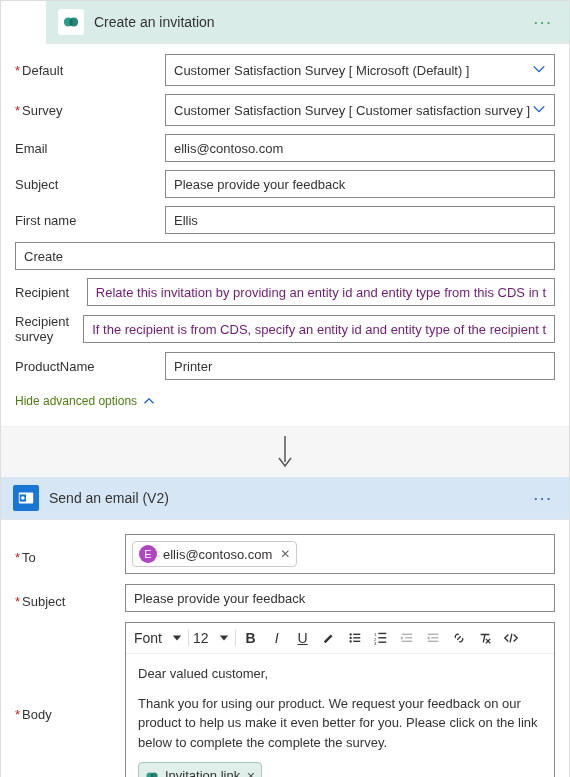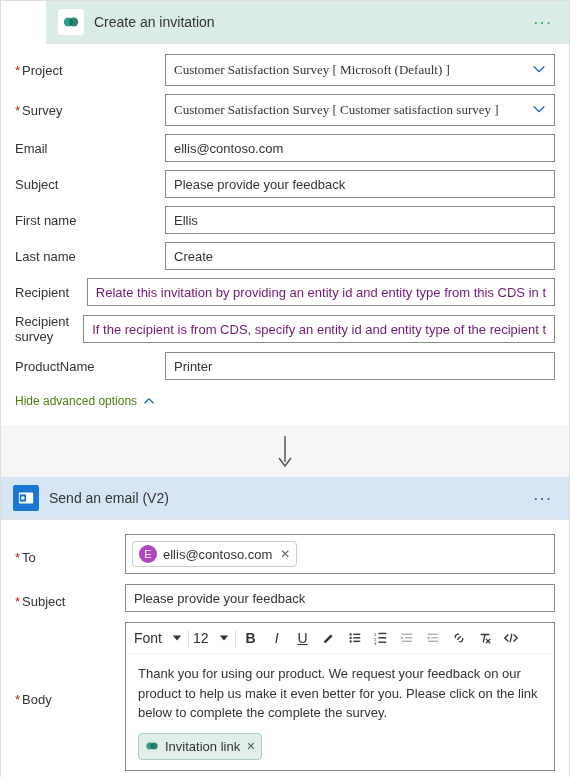--- a/index.html
+++ b/index.html
@@ -16,21 +16,21 @@
   .hdr-dots { color: #4a6; letter-spacing: 2px; font-weight: bold; cursor: pointer; padding: 0 4px; }
   .card2-hdr .hdr-dots { color: #3a6aa9; }
 
   .card-body { padding: 10px 14px 14px 14px; background: #fff; }
   .row { display: flex; align-items: center; margin-bottom: 8px; }
   .label { width: 150px; font-size: 13px; color: #333; display: flex; align-items: center; }
   .req { color: #c02020; margin-right: 2px; }
   .field { flex: 1; }
   .input-box { border: 1px solid #888; height: 28px; padding: 0 8px; display: flex; align-items: center; font-size: 13px; color: #333; background: #fff; }
   .select-box { border: 1px solid #888; height: 32px; display: flex; align-items: center; padding: 0 8px; font-size: 13px; color: #333; background: #fff; }
-  .select-box .txt { flex: 1; white-space: nowrap; overflow: hidden; text-overflow: ellipsis; font-family: Liberation Serif, serif; }
+  .select-box .txt { flex: 1; white-space: nowrap; overflow: hidden; text-overflow: ellipsis; }
   .chev { color: #0b5cd6; font-size: 14px; }
   .placeholder-text { color: #701a75; white-space: nowrap; overflow: hidden; text-overflow: ellipsis; flex: 1; }
   .filled { color: #333; }
 
   .adv-link { color: #4d7c0f; font-size: 12px; padding: 6px 0 4px 0; display: inline-flex; align-items: center; cursor: pointer; }
   .adv-link svg { margin-left: 6px; }
 
   .connector { height: 50px; display: flex; align-items: center; justify-content: center; background: #f6f6f6; }
   .arrow-line { color: #555; }
 
@@ -70,21 +70,21 @@
           </svg>
       </div>
       <div class="hdr-title">Create an invitation</div>
       <div class="hdr-dots">···</div>
     </div>
     <div class="card-body">
 
       <div class="row">
         <div class="label">
             <span class="req">*</span>
-            <span>Project</span>
+            <span>Default</span>
           </div>
         <div class="field">
           <div class="select-box">
             <span class="txt">Customer Satisfaction Survey [ Microsoft (Default) ]</span>
             <span class="chev">
               <svg width="14" height="14" viewBox="0 0 16 16">
                   <path d="M2 5 L8 11 L14 5" stroke="#0b5cd6" stroke-width="1.5" fill="none"></path>
                 </svg>
             </span>
           </div>
@@ -129,21 +129,20 @@
       <div class="row">
         <div class="label">First name</div>
         <div class="field">
             <div class="input-box filled">
               <span>Ellis</span>
             </div>
           </div>
       </div>
 
       <div class="row">
-        <div class="label">Last name</div>
         <div class="field">
             <div class="input-box filled">
               <span>Create</span>
             </div>
           </div>
       </div>
 
       <div class="row">
         <div class="label">Recipient</div>
         <div class="field">
@@ -311,20 +310,21 @@
                     <line x1="14" y1="9" x2="9" y2="14" stroke="#333" stroke-width="1.5"></line>
                   </svg>
               </div>
               <div class="tb-btn">
                 <svg width="16" height="14" viewBox="0 0 18 14">
                     <path d="M6 3 L2 7 L6 11 M12 3 L16 7 L12 11 M10 2 L8 12" stroke="#333" stroke-width="1.5" fill="none"></path>
                   </svg>
               </div>
             </div>
             <div class="body-content">
+              <p>Dear valued customer,</p>
               <p>Thank you for using our product. We request your feedback on our product to help us make it even better for you. Please click on the link below to complete the complete the survey.</p>
               <div class="token-chip">
                 <span class="dot">
                   <svg width="14" height="14" viewBox="0 0 20 20">
                       <circle cx="7" cy="10" r="5" fill="#2aa08a"></circle>
                       <circle cx="13" cy="10" r="5" fill="#0f6b5e" opacity="0.85"></circle>
                     </svg>
                 </span>
                 <span>Invitation link</span>
                 <span class="xx">✕</span>

